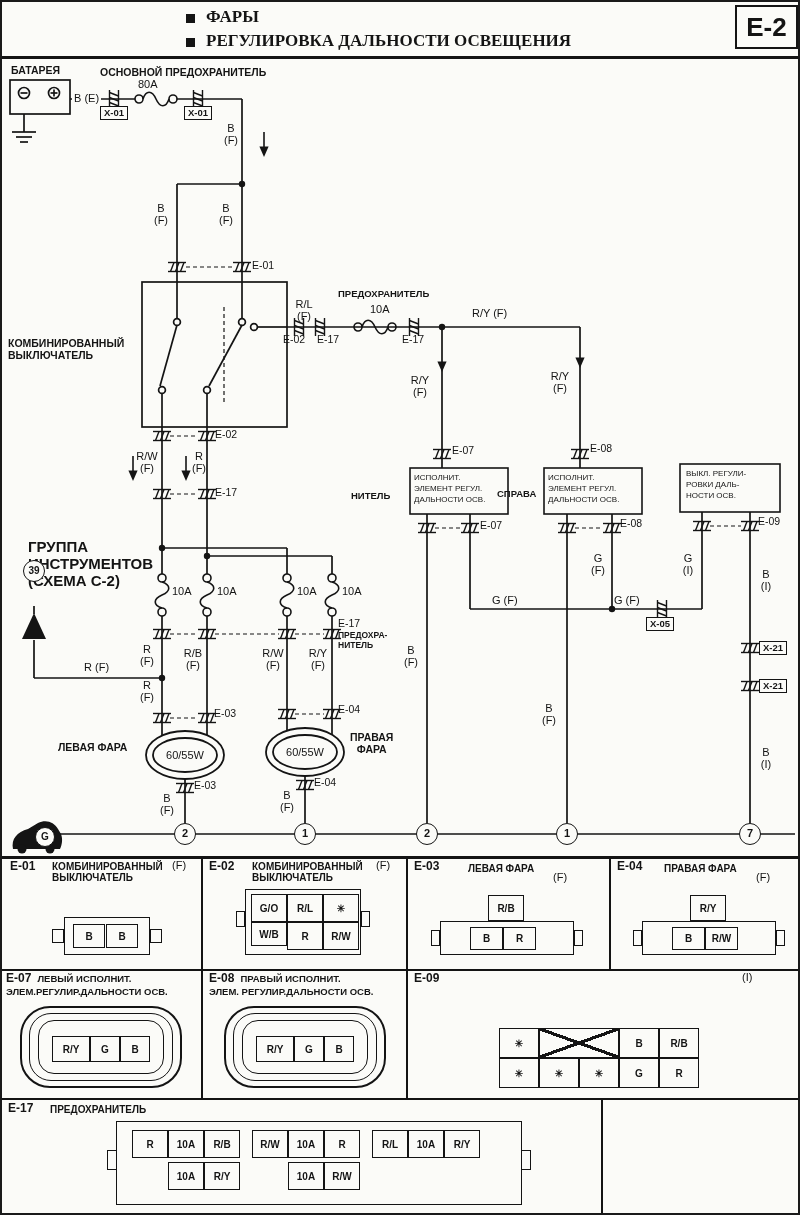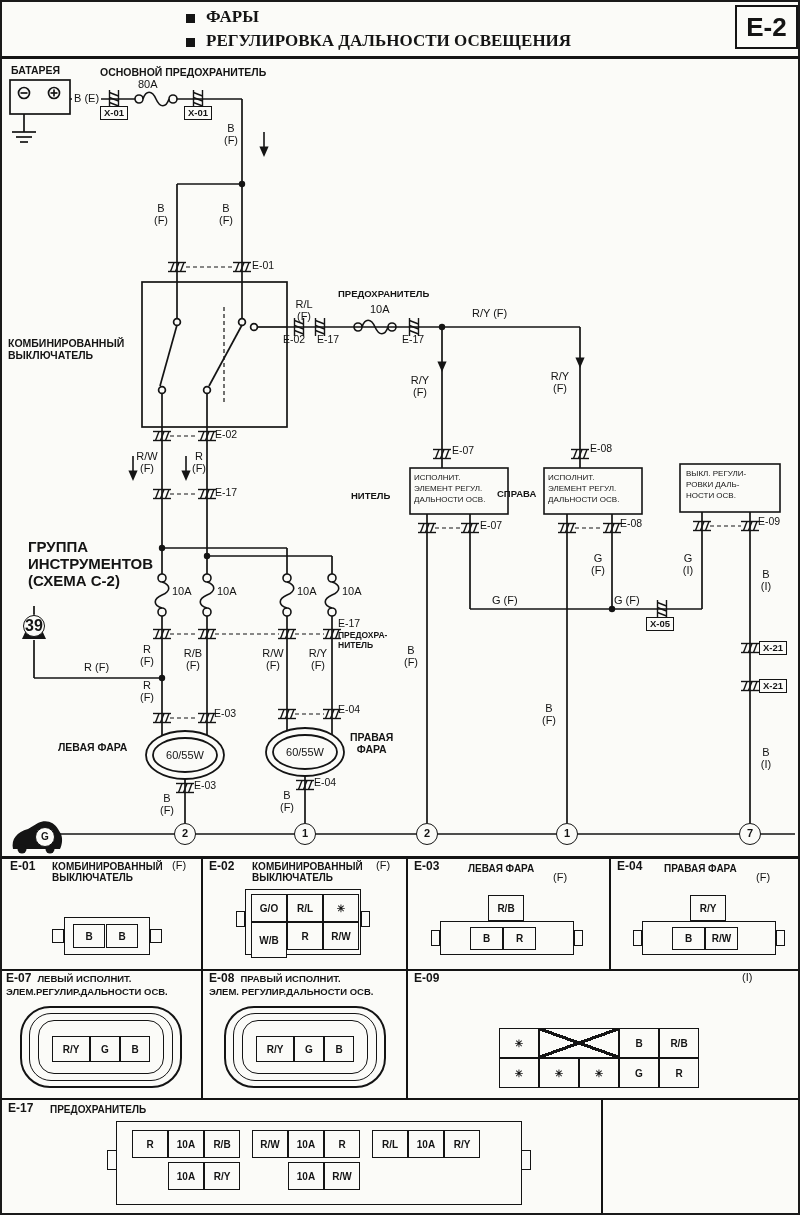--- a/index.html
+++ b/index.html
@@ -262,21 +262,21 @@
 (I)</div>
   <div class="lbl" style="left:213px;top:427px;font-size:10.5px">E-02</div>
   <div class="lbl stack" style="left:132px;top:448px;width:26px">R/W
 (F)</div>
   <div class="lbl stack" style="left:188px;top:448px;width:18px">R
 (F)</div>
   <div class="lbl" style="left:213px;top:485px;font-size:10.5px">E-17</div>
   <div class="lbl b pre" style="left:26px;top:537px;font-size:15px">ГРУППА
 ИНСТРУМЕНТОВ
 (СХЕМА C-2)</div>
-  <div class="gnum" style="left:21px;top:613px;font-size:16px">39</div>
+  <div class="gnum" style="left:21px;top:558px;font-size:10px">39</div>
   <div class="lbl" style="left:82px;top:659px">R (F)</div>
   <div class="lbl" style="left:170px;top:583px">10A</div>
   <div class="lbl" style="left:215px;top:583px">10A</div>
   <div class="lbl" style="left:295px;top:583px">10A</div>
   <div class="lbl" style="left:340px;top:583px">10A</div>
   <div class="lbl" style="left:336px;top:616px;font-size:10.5px">E-17</div>
   <div class="lbl b pre" style="left:336px;top:629px;font-size:8.5px">ПРЕДОХРА-
 НИТЕЛЬ</div>
   <div class="lbl stack" style="left:132px;top:641px;width:26px">R
 (F)</div>
@@ -330,21 +330,21 @@
 
   <div class="lbl b" style="left:207px;top:858px;font-size:12px">E-02</div>
   <div class="lbl b pre" style="left:250px;top:859px;font-size:10px">КОМБИНИРОВАННЫЙ
 ВЫКЛЮЧАТЕЛЬ</div>
   <div class="lbl" style="left:374px;top:857px">(F)</div>
   <div class="frame" style="left:234px;top:909px;width:9px;height:16px"></div>
   <div class="frame" style="left:243px;top:887px;width:116px;height:66px"></div>
   <div class="cell" style="left:249px;top:892px;width:36px;height:28px">G/O</div>
   <div class="cell" style="left:285px;top:892px;width:36px;height:28px">R/L</div>
   <div class="cell" style="left:321px;top:892px;width:36px;height:28px">✳</div>
-  <div class="cell" style="left:249px;top:920px;width:36px;height:36px">W/B</div>
+  <div class="cell" style="left:249px;top:920px;width:36px;height:24px">W/B</div>
   <div class="cell" style="left:285px;top:920px;width:36px;height:28px">R</div>
   <div class="cell" style="left:321px;top:920px;width:36px;height:28px">R/W</div>
   <div class="frame" style="left:359px;top:909px;width:9px;height:16px"></div>
 
   <div class="lbl b" style="left:412px;top:858px;font-size:12px">E-03</div>
   <div class="lbl b" style="left:466px;top:861px;font-size:10px">ЛЕВАЯ ФАРА</div>
   <div class="lbl" style="left:551px;top:869px">(F)</div>
   <div class="cell" style="left:486px;top:893px;width:36px;height:26px">R/B</div>
   <div class="frame" style="left:429px;top:928px;width:9px;height:16px"></div>
   <div class="frame" style="left:438px;top:919px;width:134px;height:34px"></div>

